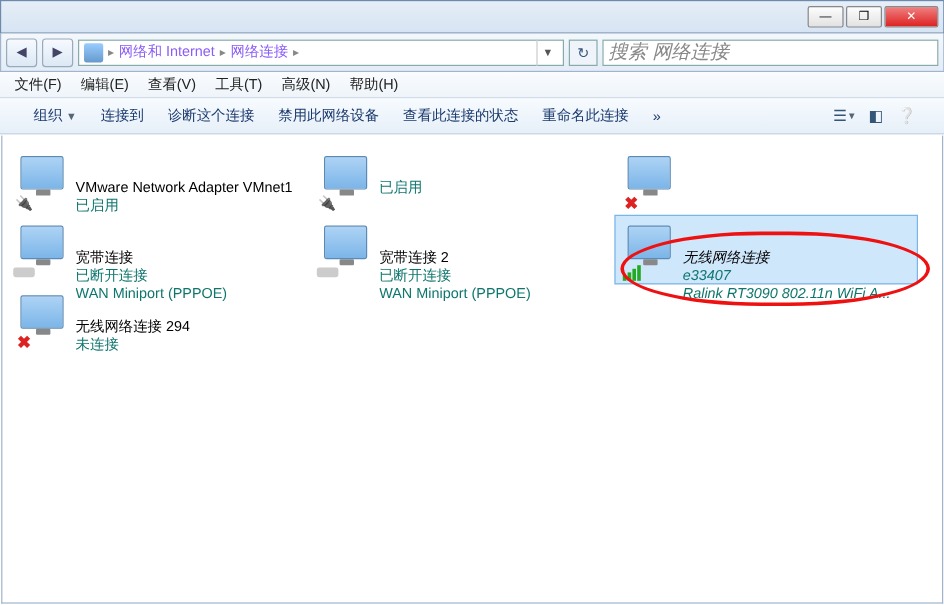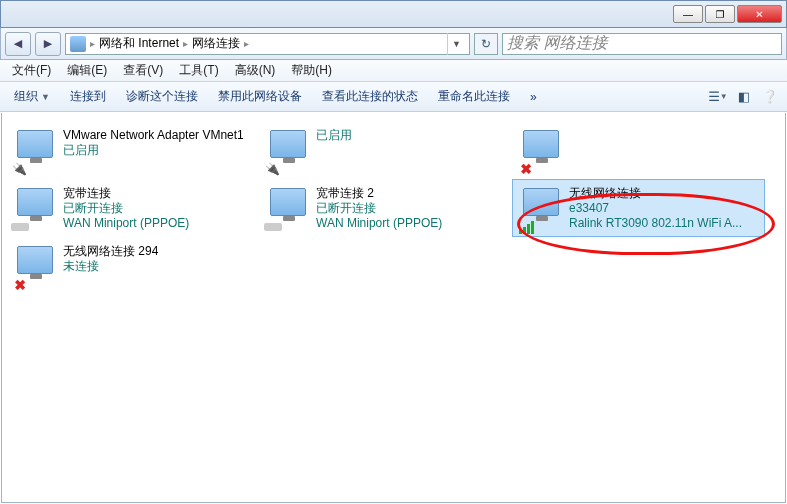--- a/index.html
+++ b/index.html
@@ -8,56 +8,56 @@
 
 .titlebar { height: 28px; background: linear-gradient(#e6eef7, #d7e4f3); border: 1px solid #6b8aad; display: flex; justify-content: flex-end; align-items: center; padding-right: 4px; gap: 2px; }
 .titlebtn { width: 30px; height: 18px; border: 1px solid #888; background: linear-gradient(#fdfdfd,#e2e2e2); border-radius: 2px; font-size: 10px; display: flex; align-items: center; justify-content: center; cursor: pointer; }
 .titlebtn.close { background: linear-gradient(#f08080,#d22); color: #fff; width: 45px; }
 
 
 .navbar { height: 32px; background: linear-gradient(#f4f8fc,#e3ecf7); border: 1px solid #a0b5cc; border-top: none; display: flex; align-items: center; padding: 0 4px; gap: 4px; }
 .navbtn { width: 26px; height: 24px; border: 1px solid #9ab; border-radius: 3px; background: linear-gradient(#f7faff,#dce8f4); display: flex; align-items: center; justify-content: center; font-size: 11px; color: #446; cursor: pointer; }
 .addressbar { flex: 1; height: 22px; background: #fff; border: 1px solid #8aa; display: flex; align-items: center; padding: 0 4px; font-size: 12px; gap: 4px; }
 .addressbar .folder-icon { width: 16px; height: 16px; background: linear-gradient(#9cf,#69c); border-radius: 2px; }
-.crumb { color: #000000; cursor: pointer; }
+.crumb { color: #8b5cf6; cursor: pointer; }
 .crumb-sep { color: #888; font-size: 10px; }
 .addr-drop { width: 18px; height: 22px; border-left: 1px solid #ccc; display:flex;align-items:center;justify-content:center;font-size:9px;color:#555; margin-left:auto;}
 .refreshbtn { width: 24px; height: 22px; border: 1px solid #8aa; background:#eef4fa; display:flex;align-items:center;justify-content:center;font-size:12px;color:#357; cursor:pointer;}
 .searchbox { width: 280px; height: 22px; border: 1px solid #8aa; background: #fff; display: flex; align-items: center; padding: 0 4px; font-size: 16px; color: #888; font-style: italic; }
 
 
 .menubar { height: 22px; background: linear-gradient(#fafcfe,#eef4fa); border-bottom: 1px solid #c8d4e0; display: flex; align-items: center; padding: 0 4px; }
 .menuitem { font-size: 12px; color: #222; padding: 20px 8px; cursor: pointer; }
 
 
-.toolbar { height: 30px; background: linear-gradient(#f7fbff,#e6eff8); border-bottom: 1px solid #c0d0e0; display: flex; align-items: center; padding: 0 6px; gap: 4px; font-size: 12px; }
+.toolbar { height: 30px; background: linear-gradient(#f7fbff,#e6eff8); border-bottom: 1px solid #c0d0e0; display: flex; align-items: center; padding: 0 20px; gap: 4px; font-size: 12px; }
 .toolitem { padding: 3px 8px; color: #1a3a6e; cursor: pointer; display:flex; align-items:center; gap:3px;}
 .tool-drop { font-size: 9px; color:#567; }
 .spacer { flex:1; }
 .toolicon { width:22px; height:22px; border:1px solid transparent; display:flex;align-items:center;justify-content:center;font-size:13px;color:#357;cursor:pointer; }
 
 
 .content { position: absolute; top: 113px; left: 1px; right: 1px; bottom: 1px; background: #fff; border: 1px solid #a0b5cc; border-top:none; overflow: hidden; }
 .items { display: flex; flex-wrap: wrap; align-content: flex-start; padding: 8px 4px; }
 .item { width: 253px; height: 58px; display: flex; align-items: flex-start; padding: 6px 4px; cursor: pointer; border: 1px solid transparent; }
-.item.selected { background: #cfe7fb; border: 1px solid #7bb5e8; }
+.item.selected { background: #cfe7fb; border: 1px solid #7bb5e8; font-style: italic; }
 .item-icon { width: 48px; height: 48px; flex-shrink: 0; position: relative; margin-right: 4px; }
 .monitor { width:36px;height:28px;background:linear-gradient(#aed3f5,#7bb5e8);border:1px solid #5a8ab5;border-radius:2px;position:absolute;top:2px;left:6px; }
 .monitor:after { content:"";position:absolute;bottom:-6px;left:12px;width:12px;height:5px;background:#888;border-radius:1px; }
 .overlay-bl { position:absolute;bottom:0;left:0;width:18px;height:14px;display:flex;align-items:center;justify-content:center;font-size:12px; }
 .ov-plug { color:#888; }
 .ov-modem { background:#ccc;border-radius:2px;width:20px;height:8px; }
 .ov-red { color:#d22;font-weight:bold;font-size:14px; }
 .ov-wifi { display:flex;align-items:flex-end;gap:1px; }
 .ov-wifi span{width:3px;background:#2a2;}
 .ov-wifi span:nth-child(1){height:4px;}
 .ov-wifi span:nth-child(2){height:7px;}
 .ov-wifi span:nth-child(3){height:10px;}
 .ov-wifi span:nth-child(4){height:13px;}
-.item-text { font-size: 12px; line-height: 15px; overflow: hidden; }
+.item-text { font-size: 12px; line-height: 15px; overflow: hidden; margin-top: 21px; }
 .item-text .l1 { color: #000; }
 .item-text .l2, .item-text .l3 { color: #0f766e; white-space: nowrap; overflow: hidden; text-overflow: ellipsis; max-width: 195px; }
 
 
 .annot { position:absolute; border:3px solid #e11; border-radius: 50% / 55%; pointer-events:none; z-index:50; }
 </style>
 </head>
 <body>
 
 <div class="titlebar">

